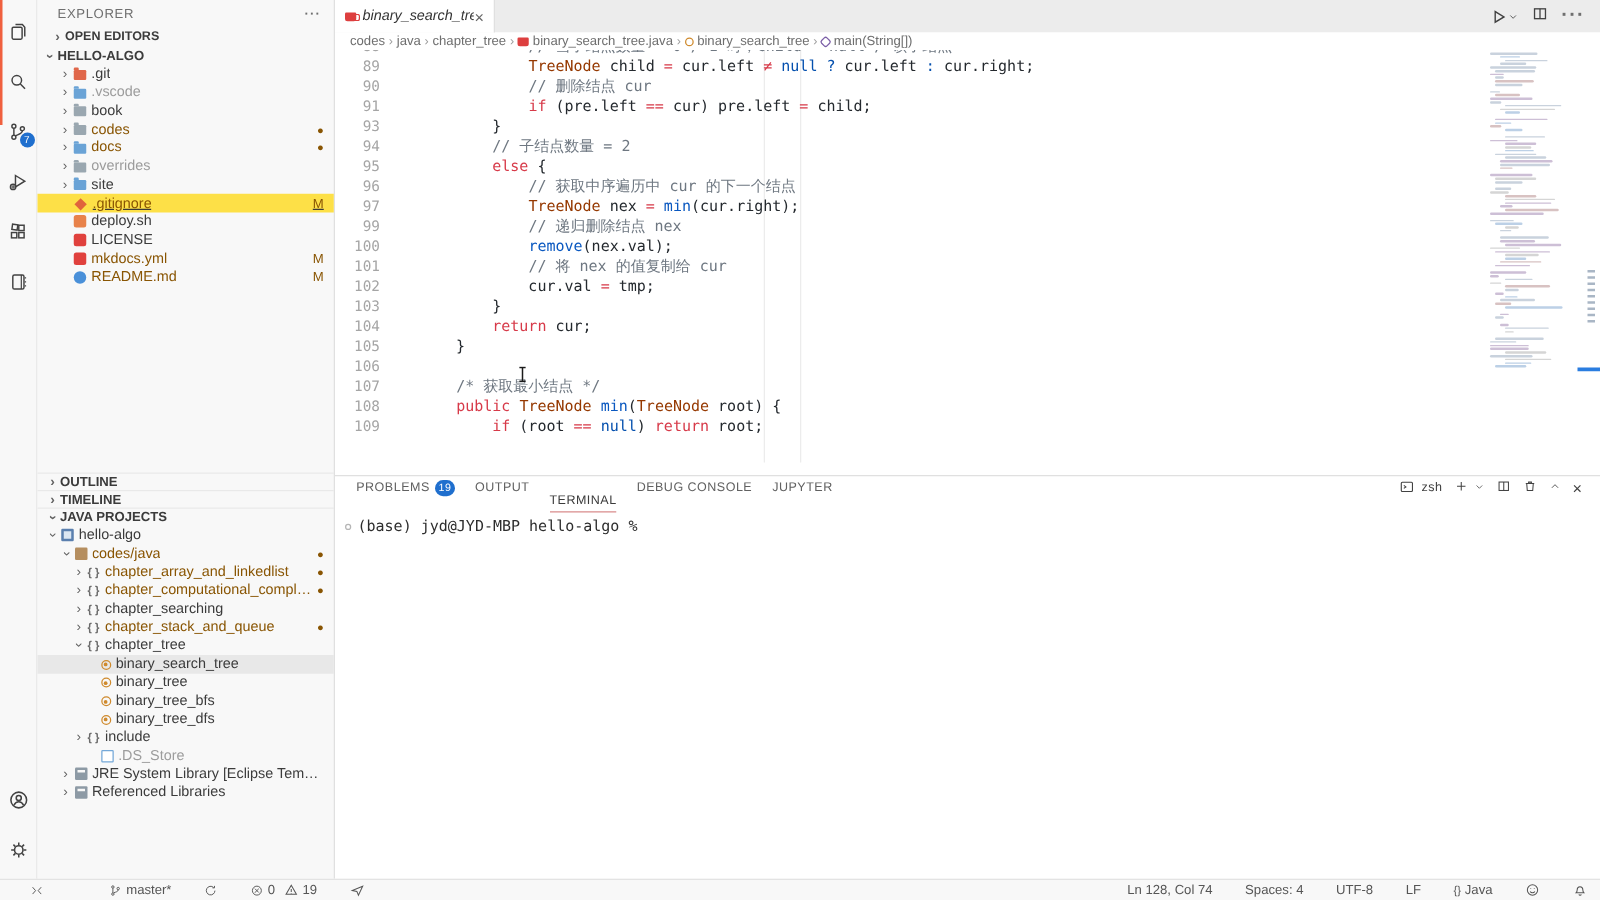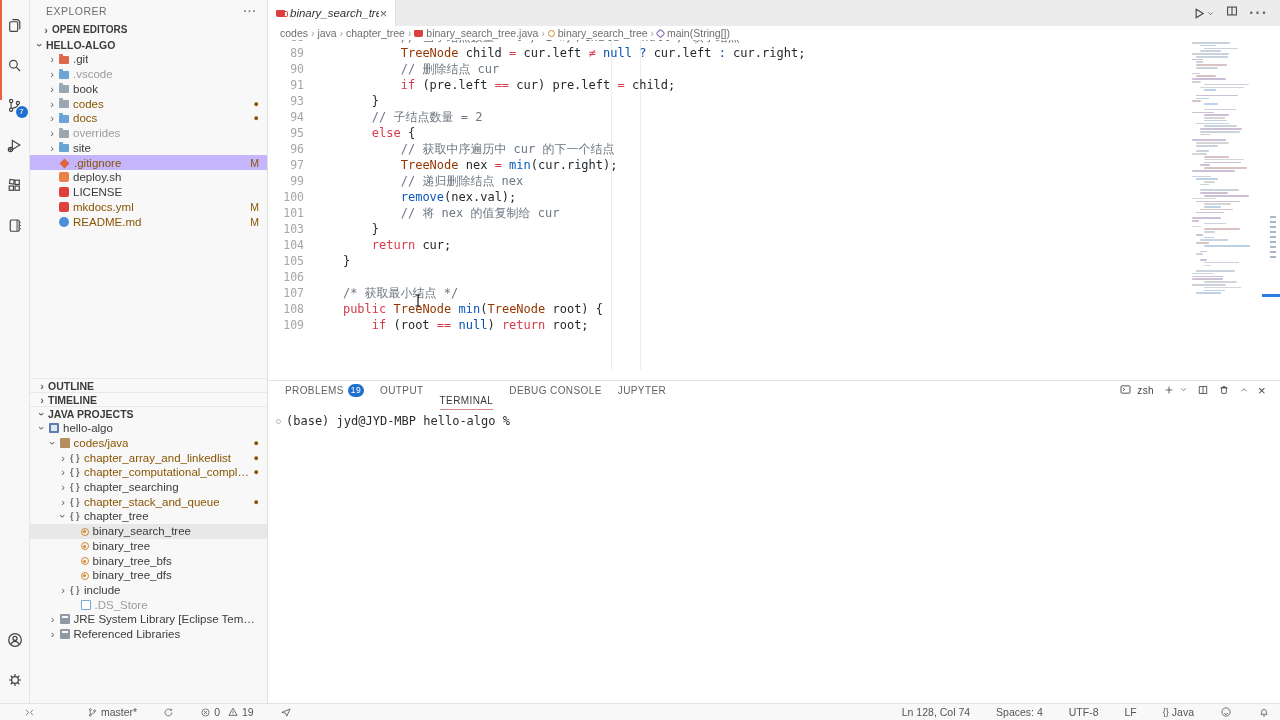--- a/index.html
+++ b/index.html
@@ -24,21 +24,21 @@
   
   .sb-header { height:22px; display:flex; align-items:center; padding:0 10px 0 16px; font-size:10.5px; color:#6f6f6f; letter-spacing:.5px; }
   .sb-header .sp { flex:1; }
   .more-dots { color:#6f6f6f; font-weight:bold; letter-spacing:1px; cursor:pointer; }
   .sect { height:15px; display:flex; align-items:center; padding-left:6px; font-weight:bold; font-size:10.5px; color:#3b3b3b; border-top:1px solid #e9e9e9; cursor:pointer; }
   .sect.noline { border-top:none; }
   .chev { width:12px; color:#646464; font-size:11px; display:inline-flex; justify-content:center; flex:none; }
   .chev.down { transform:rotate(90deg); }
   .row { height:14.75px; display:flex; align-items:center; padding-left:16px; padding-right:8px; cursor:pointer; white-space:nowrap; }
   .row .lbl { overflow:hidden; text-overflow:ellipsis; }
-  .row.sel { background:#c4b5fd; }
+  .row.sel { background:#fde047;text-decoration:underline; }
   .row.hov { background:#e8e8e8; }
   .row .sp { flex:1; }
   .badge-m { color:#895503; font-size:10.5px; margin-left:4px; }
   .dot { color:#895503; font-size:9px; margin-left:4px; }
   .lbl.mod { color:#895503; }
   .lbl.muted { color:#9c9c9c; }
   .ficon { width:10px; height:10px; margin:0 4px 0 1px; flex:none; position:relative; }
   .ficon.folder { height:8px; border-radius:1px; margin-top:1px; }
   .ficon.folder::before { content:""; position:absolute; left:0; top:-2px; width:4px; height:2px; background:inherit; border-radius:1px 1px 0 0; }
   .ficon.diamond { width:7px; height:7px; transform:rotate(45deg); background:#e0643c; margin:1px 6px 0 3px; }
@@ -66,21 +66,21 @@
   .bc-sep { color:#9e9e9e; font-size:10px; }
   .bc-item { display:flex; align-items:center; gap:3px; cursor:pointer; }
   .bc-ic { display:inline-block; }
   .bc-ic.java { width:9px; height:7px; background:#dd3f3f; border-radius:1px 1px 2px 2px; }
   .bc-ic.cls { width:7px; height:7px; border:1.3px solid #cf8a2d; border-radius:50%; }
   .bc-ic.meth { width:7px; height:7px; border:1.3px solid #7b5ea7; border-radius:2px; transform:rotate(45deg); }
 
   
   #code-region { position:absolute; left:0; top:40px; right:0; height:340px; overflow:hidden; }
   #code-inner { position:absolute; top:-11px; left:0; right:0; }
-  .cl { height:16px; line-height:16px; display:flex; font-size:12px; }
+  .cl { height:16px; line-height:16px; display:flex; font-size:12px;gap:22px; }
   .cl .gut { width:46px; flex:none; text-align:right; padding-right:10px; color:#a5a5a5; font-size:11.5px; }
   .cl .src { white-space:pre; flex:1; }
   .tok-k { color:#d73a49; } .tok-o { color:#d73a49; }
   .tok-t { color:#953800; } .tok-f { color:#0a58c0; }
   .tok-n { color:#0550ae; } .tok-c { color:#6e7781; }
   .tok-p { color:#24292e; }
   .guide { position:absolute; top:0; width:1px; background:#ececec; height:330px; }
   #minimap { position:absolute; right:24px; top:2px; width:66px; height:300px; }
   .mm-line { height:1.6px; margin-bottom:1.2px; border-radius:1px; }
   #ruler { position:absolute; right:0; top:0; width:22px; height:340px; }
@@ -471,20 +471,24 @@
           <span class="gut mono">99</span>
           <span class="src"><span class="tok-p">            </span><span class="tok-c">// 递归删除结点 nex</span></span>
         </div>
         <div class="cl">
           <span class="gut mono">100</span>
           <span class="src"><span class="tok-p">            </span><span class="tok-f">remove</span><span class="tok-p">(nex.val);</span></span>
         </div>
         <div class="cl">
           <span class="gut mono">101</span>
           <span class="src"><span class="tok-p">            </span><span class="tok-c">// 将 nex 的值复制给 cur</span></span>
+        </div>
+        <div class="cl">
+          <span class="gut mono">102</span>
+          <span class="src"><span class="tok-p">            cur.val </span><span class="tok-o">=</span><span class="tok-p"> tmp;</span></span>
         </div>
         <div class="cl">
           <span class="gut mono">103</span>
           <span class="src"><span class="tok-p">        }</span></span>
         </div>
         <div class="cl">
           <span class="gut mono">104</span>
           <span class="src"><span class="tok-p">        </span><span class="tok-k">return</span><span class="tok-p"> cur;</span></span>
         </div>
         <div class="cl">

